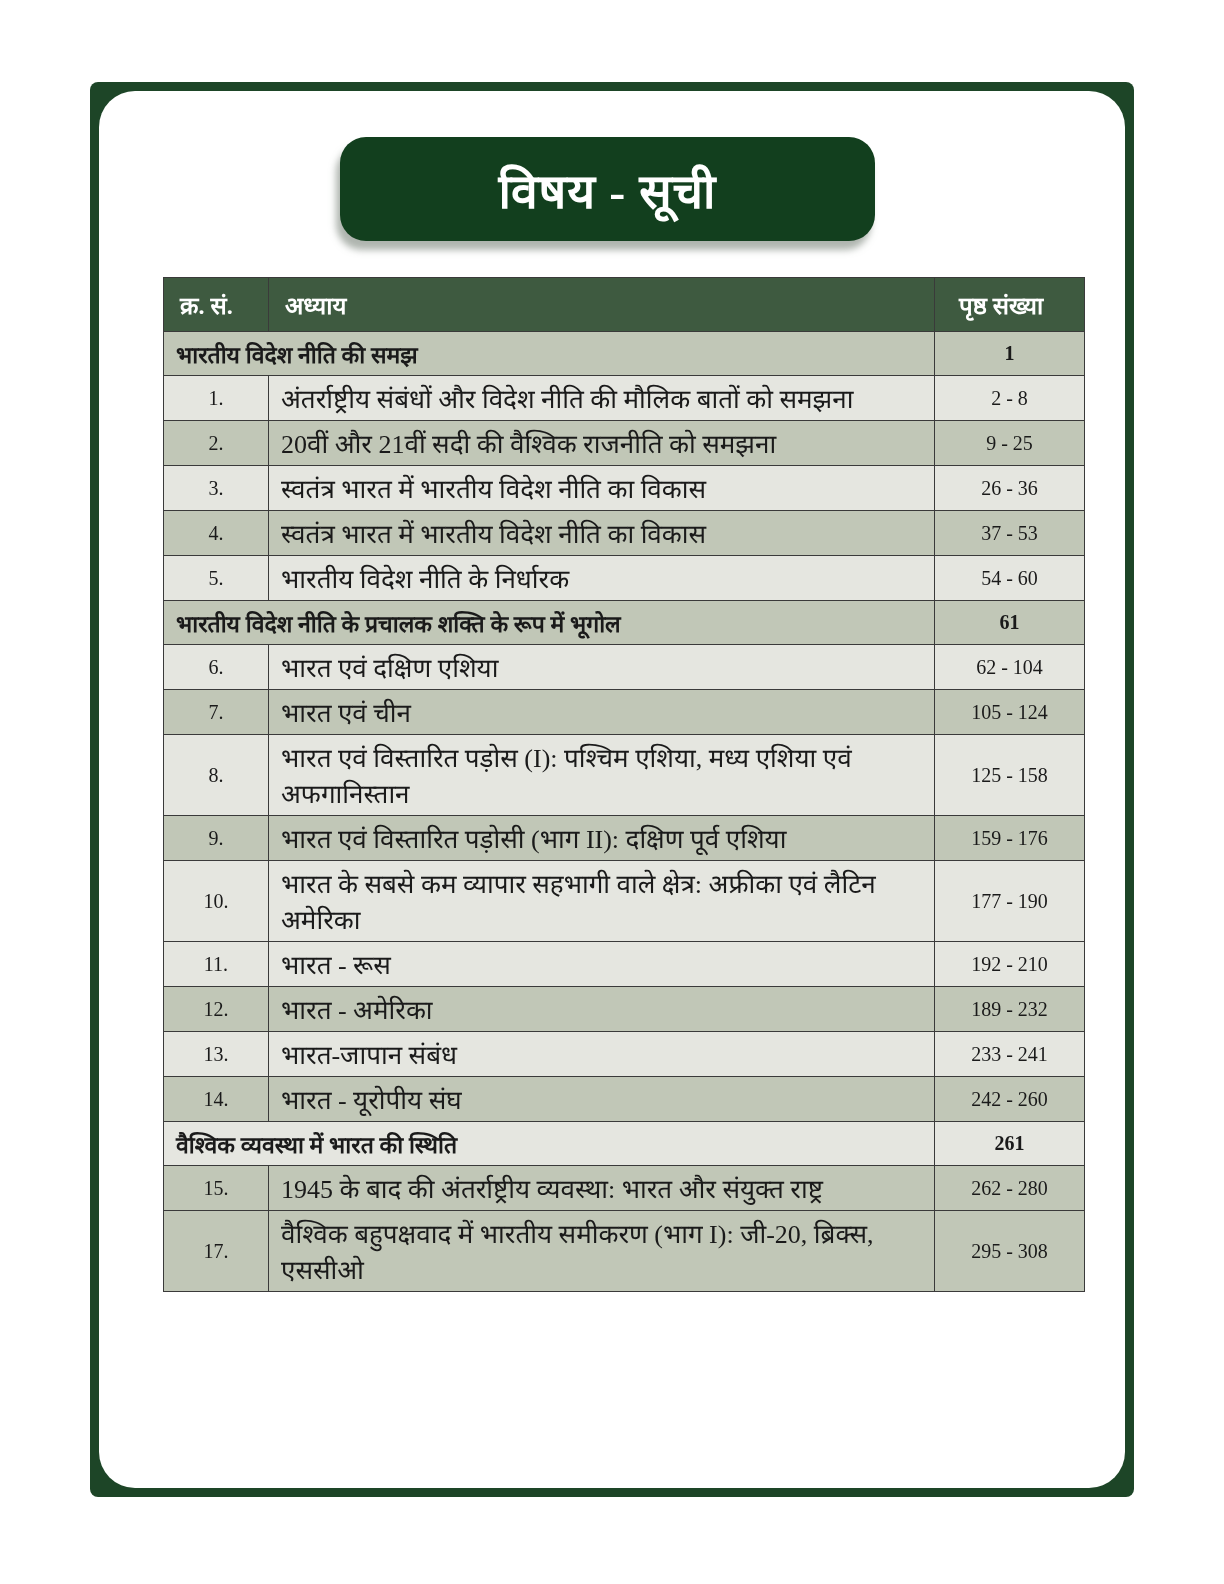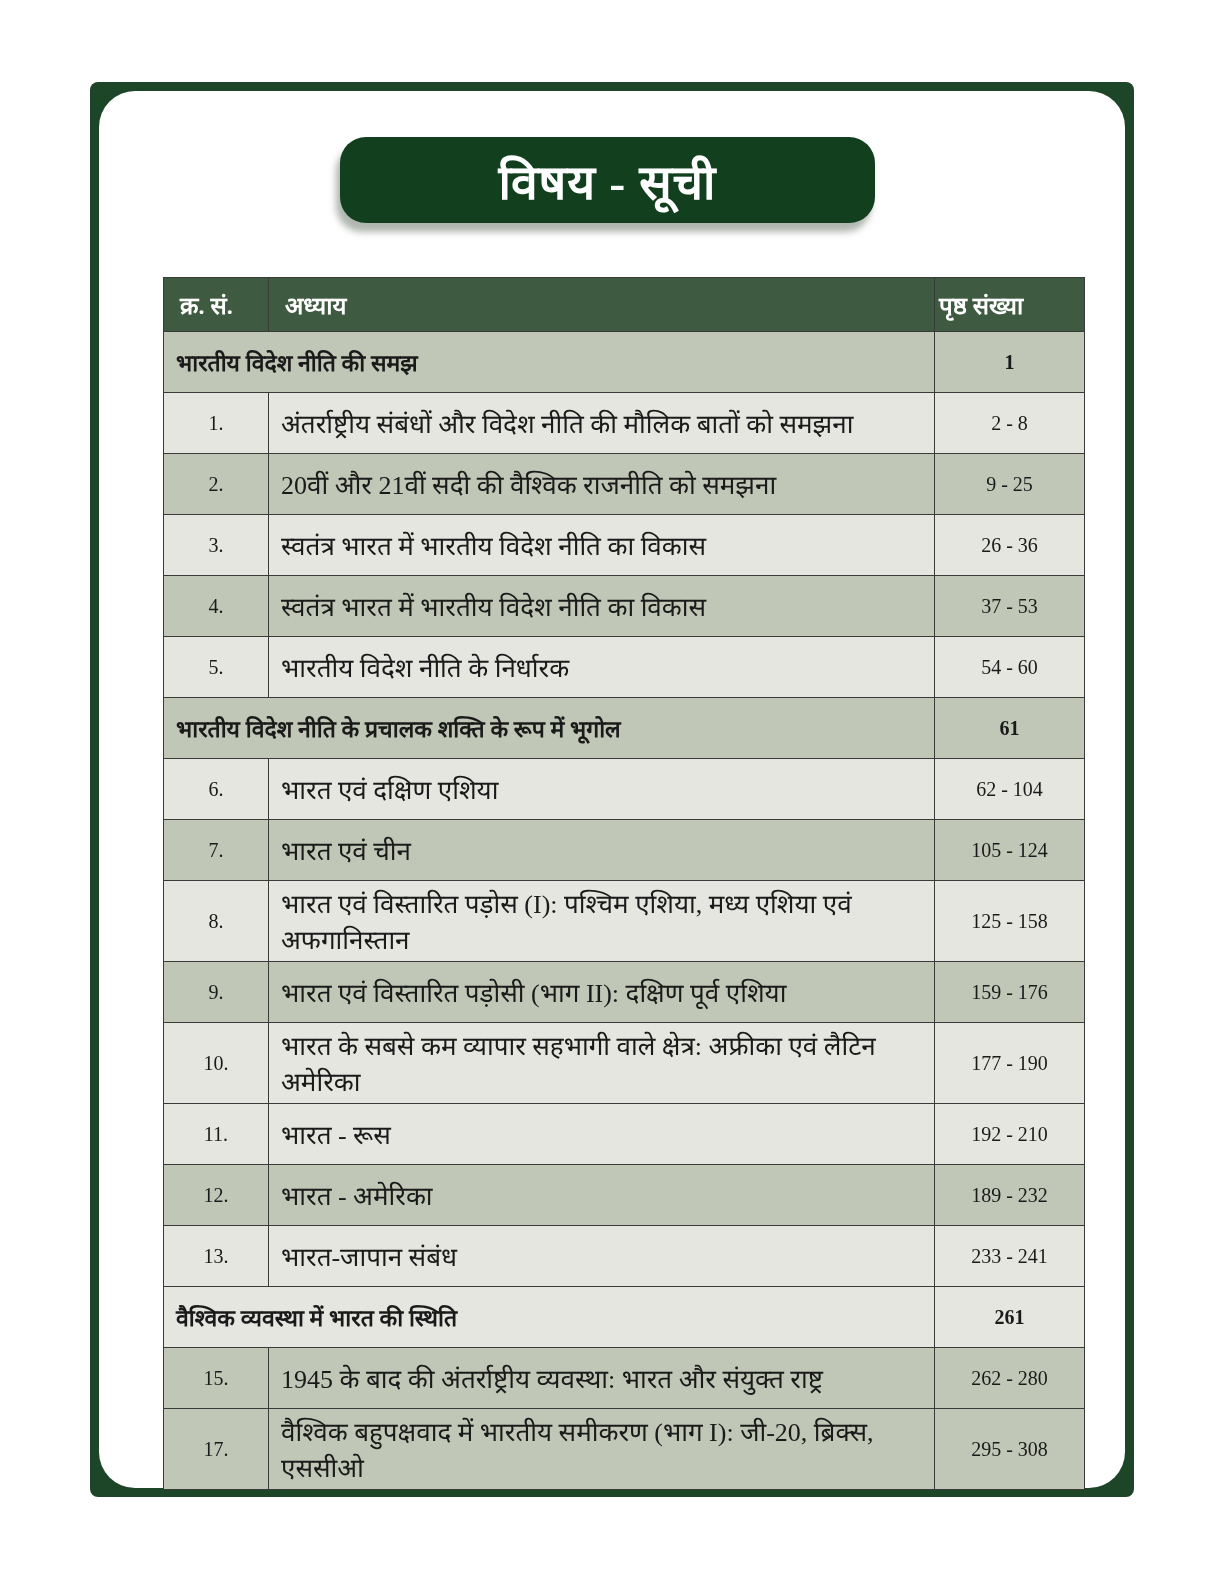--- a/index.html
+++ b/index.html
@@ -30,21 +30,21 @@
   }
   .card{
     position:relative;
     width:100%; height:100%;
     background:#ffffff;
     border-radius:36px;
   }
   .banner{
     position:absolute;
     left:241px; top:46px;
-    width:535px; height:86px;
+    width:535px; height:104px;
     background:var(--banner-green);
     border-radius:26px;
     display:flex;
     align-items:center;
     justify-content:center;
     box-shadow:-4px 9px 7px rgba(110,120,110,0.55);
   }
   .banner h1{
     color:var(--text-white);
     font-size:48px;
@@ -67,22 +67,22 @@
   thead th{
     background:var(--header-green);
     color:var(--text-white);
     font-size:24px;
     font-weight:bold;
     text-align:left;
     height:54px;
     padding:4px 10px 4px 16px;
     border-color:#2b2b2b;
   }
-  thead th.h-pages{padding-left:4px;}
-  tbody tr{height:61px;}
+  thead th.h-pages{padding-left:24px;}
+  tbody tr{height:44px;}
   tbody tr.shaded td{background:var(--row-shaded);}
   tbody tr.light td{background:var(--row-light);}
   td.cell-serial{
     text-align:center;
     font-size:20px;
     padding:4px 6px;
   }
   td.cell-chapter{
     text-align:left;
     font-size:26px;
@@ -191,20 +191,25 @@
           <tr class="shaded">
             <td class="cell-serial">12.</td>
             <td class="cell-chapter">भारत - अमेरिका</td>
             <td class="cell-pages">189 - 232</td>
           </tr>
           <tr class="light">
             <td class="cell-serial">13.</td>
             <td class="cell-chapter">भारत-जापान संबंध</td>
             <td class="cell-pages">233 - 241</td>
           </tr>
+          <tr class="shaded">
+            <td class="cell-serial">14.</td>
+            <td class="cell-chapter">भारत - यूरोपीय संघ</td>
+            <td class="cell-pages">242 - 260</td>
+          </tr>
           <tr class="light section">
             <td class="cell-section" colspan="2">वैश्विक व्यवस्था में भारत की स्थिति</td>
             <td class="cell-pages">261</td>
           </tr>
           <tr class="shaded">
             <td class="cell-serial">15.</td>
             <td class="cell-chapter">1945 के बाद की अंतर्राष्ट्रीय व्यवस्था: भारत और संयुक्त राष्ट्र</td>
             <td class="cell-pages">262 - 280</td>
           </tr>
           <tr class="shaded">

